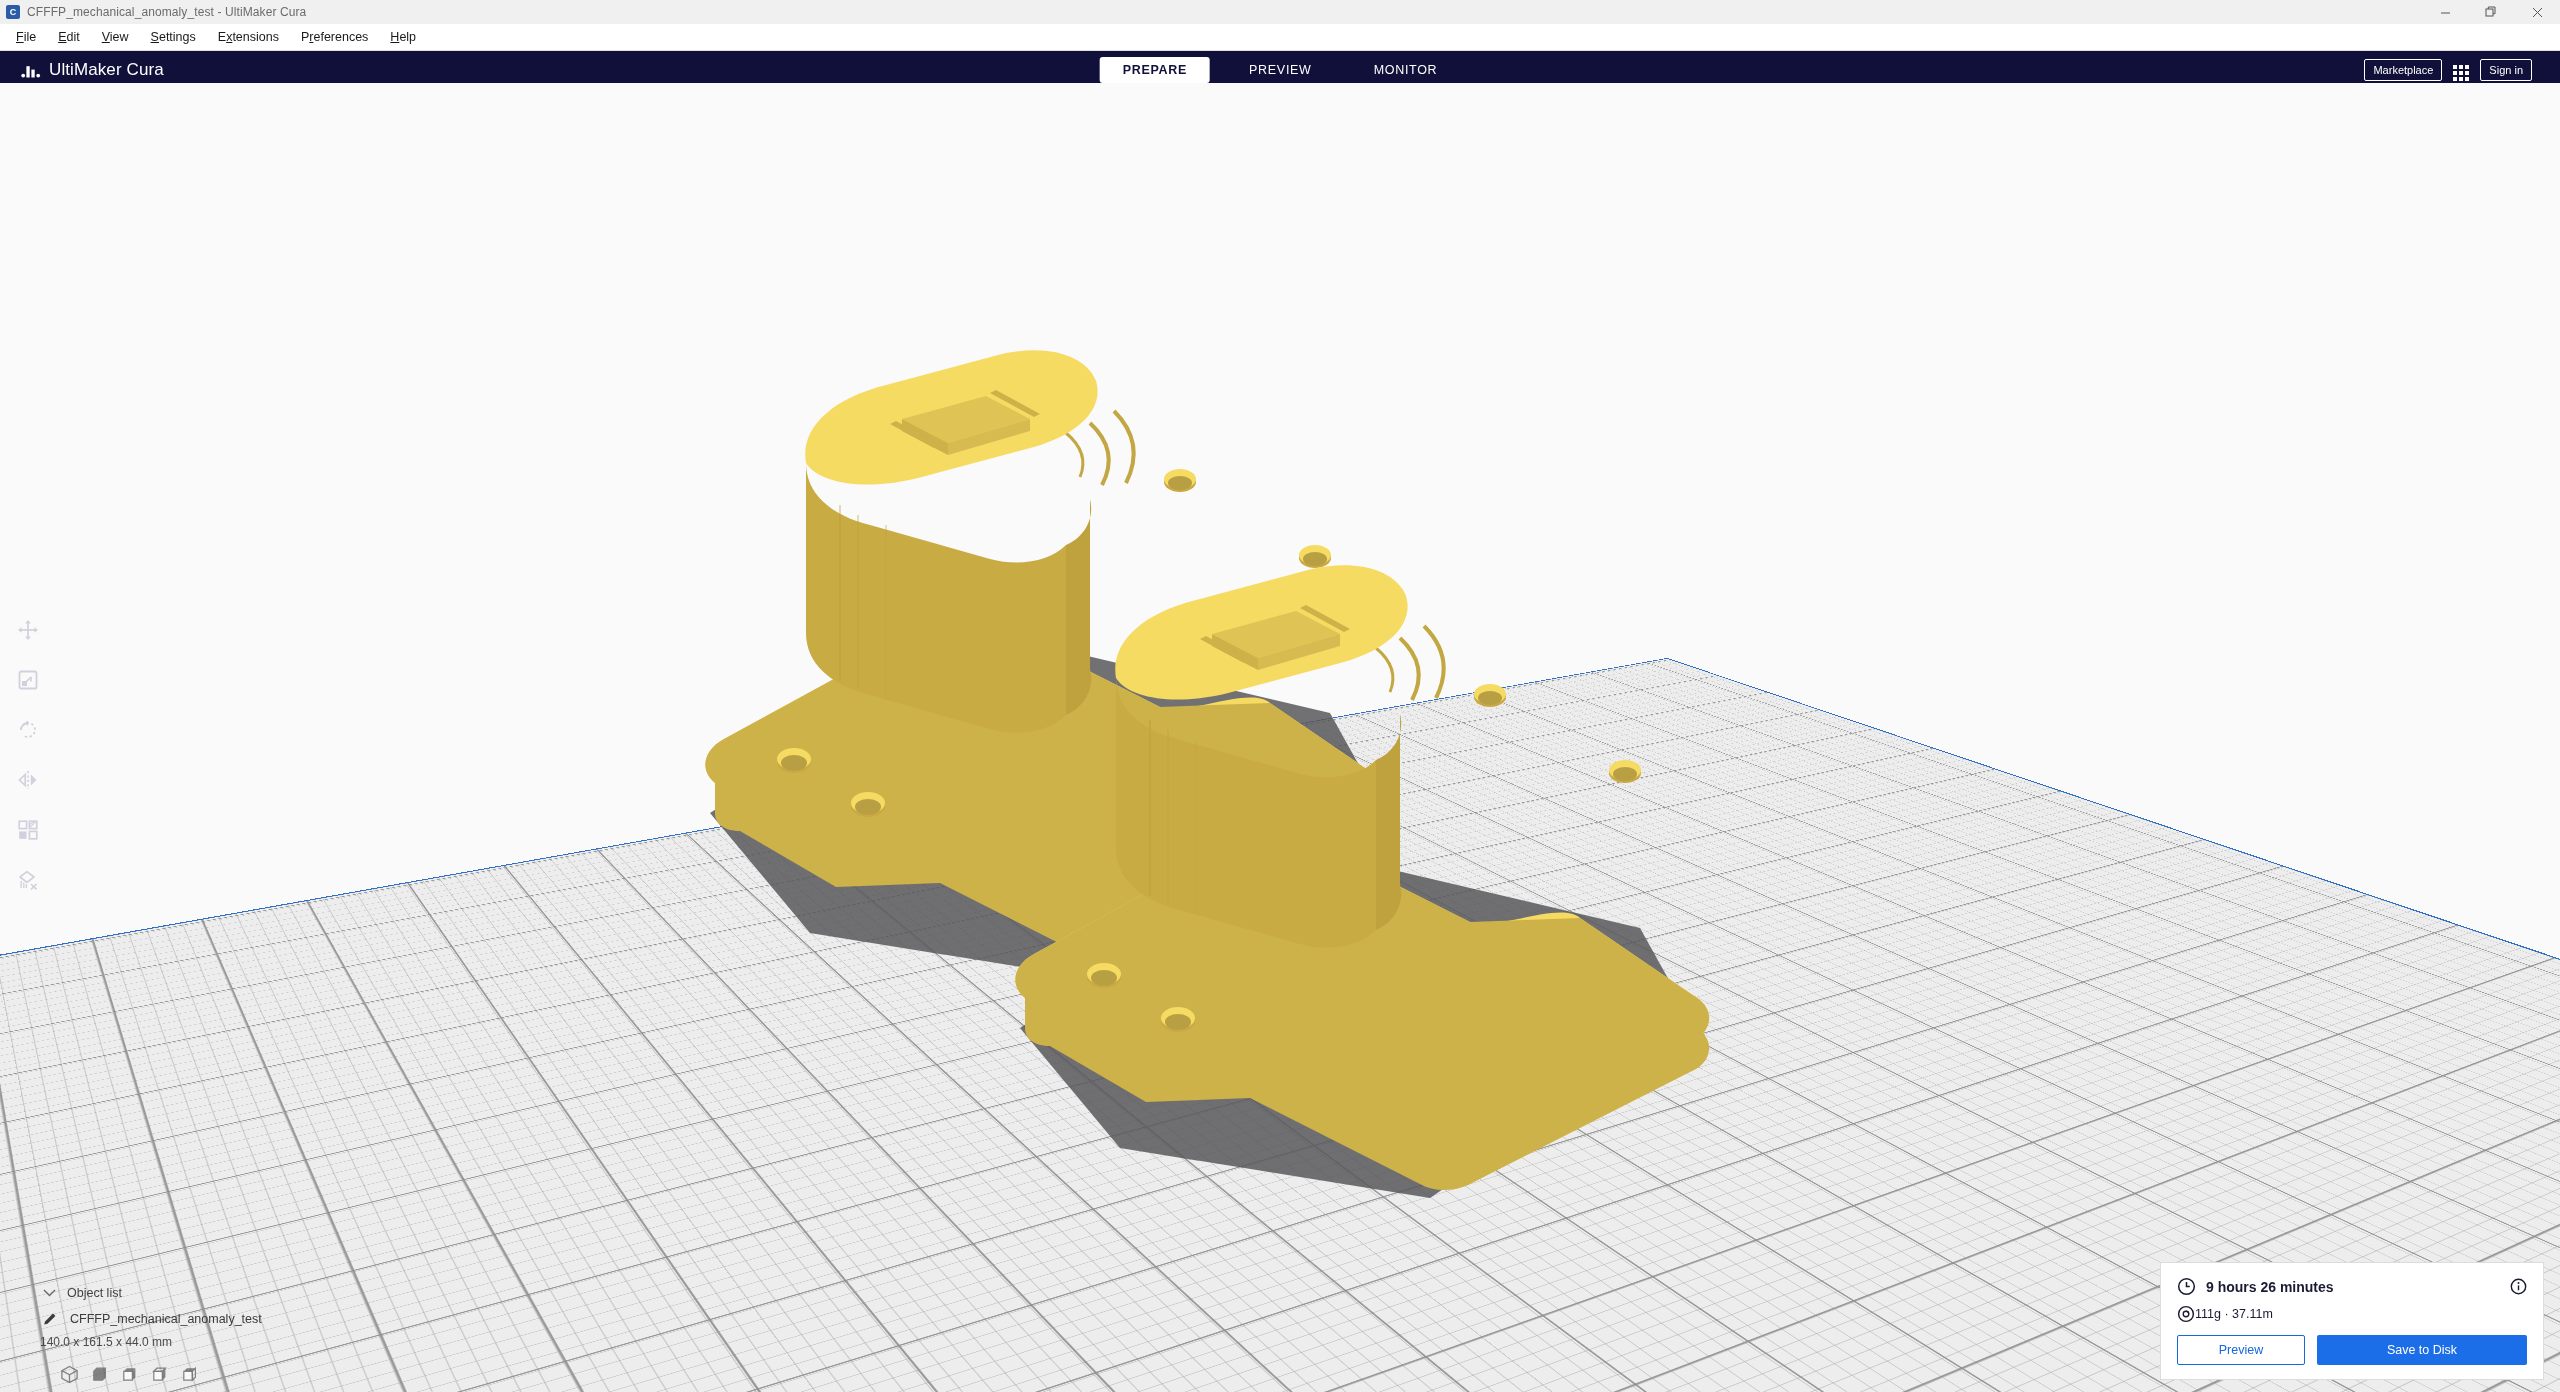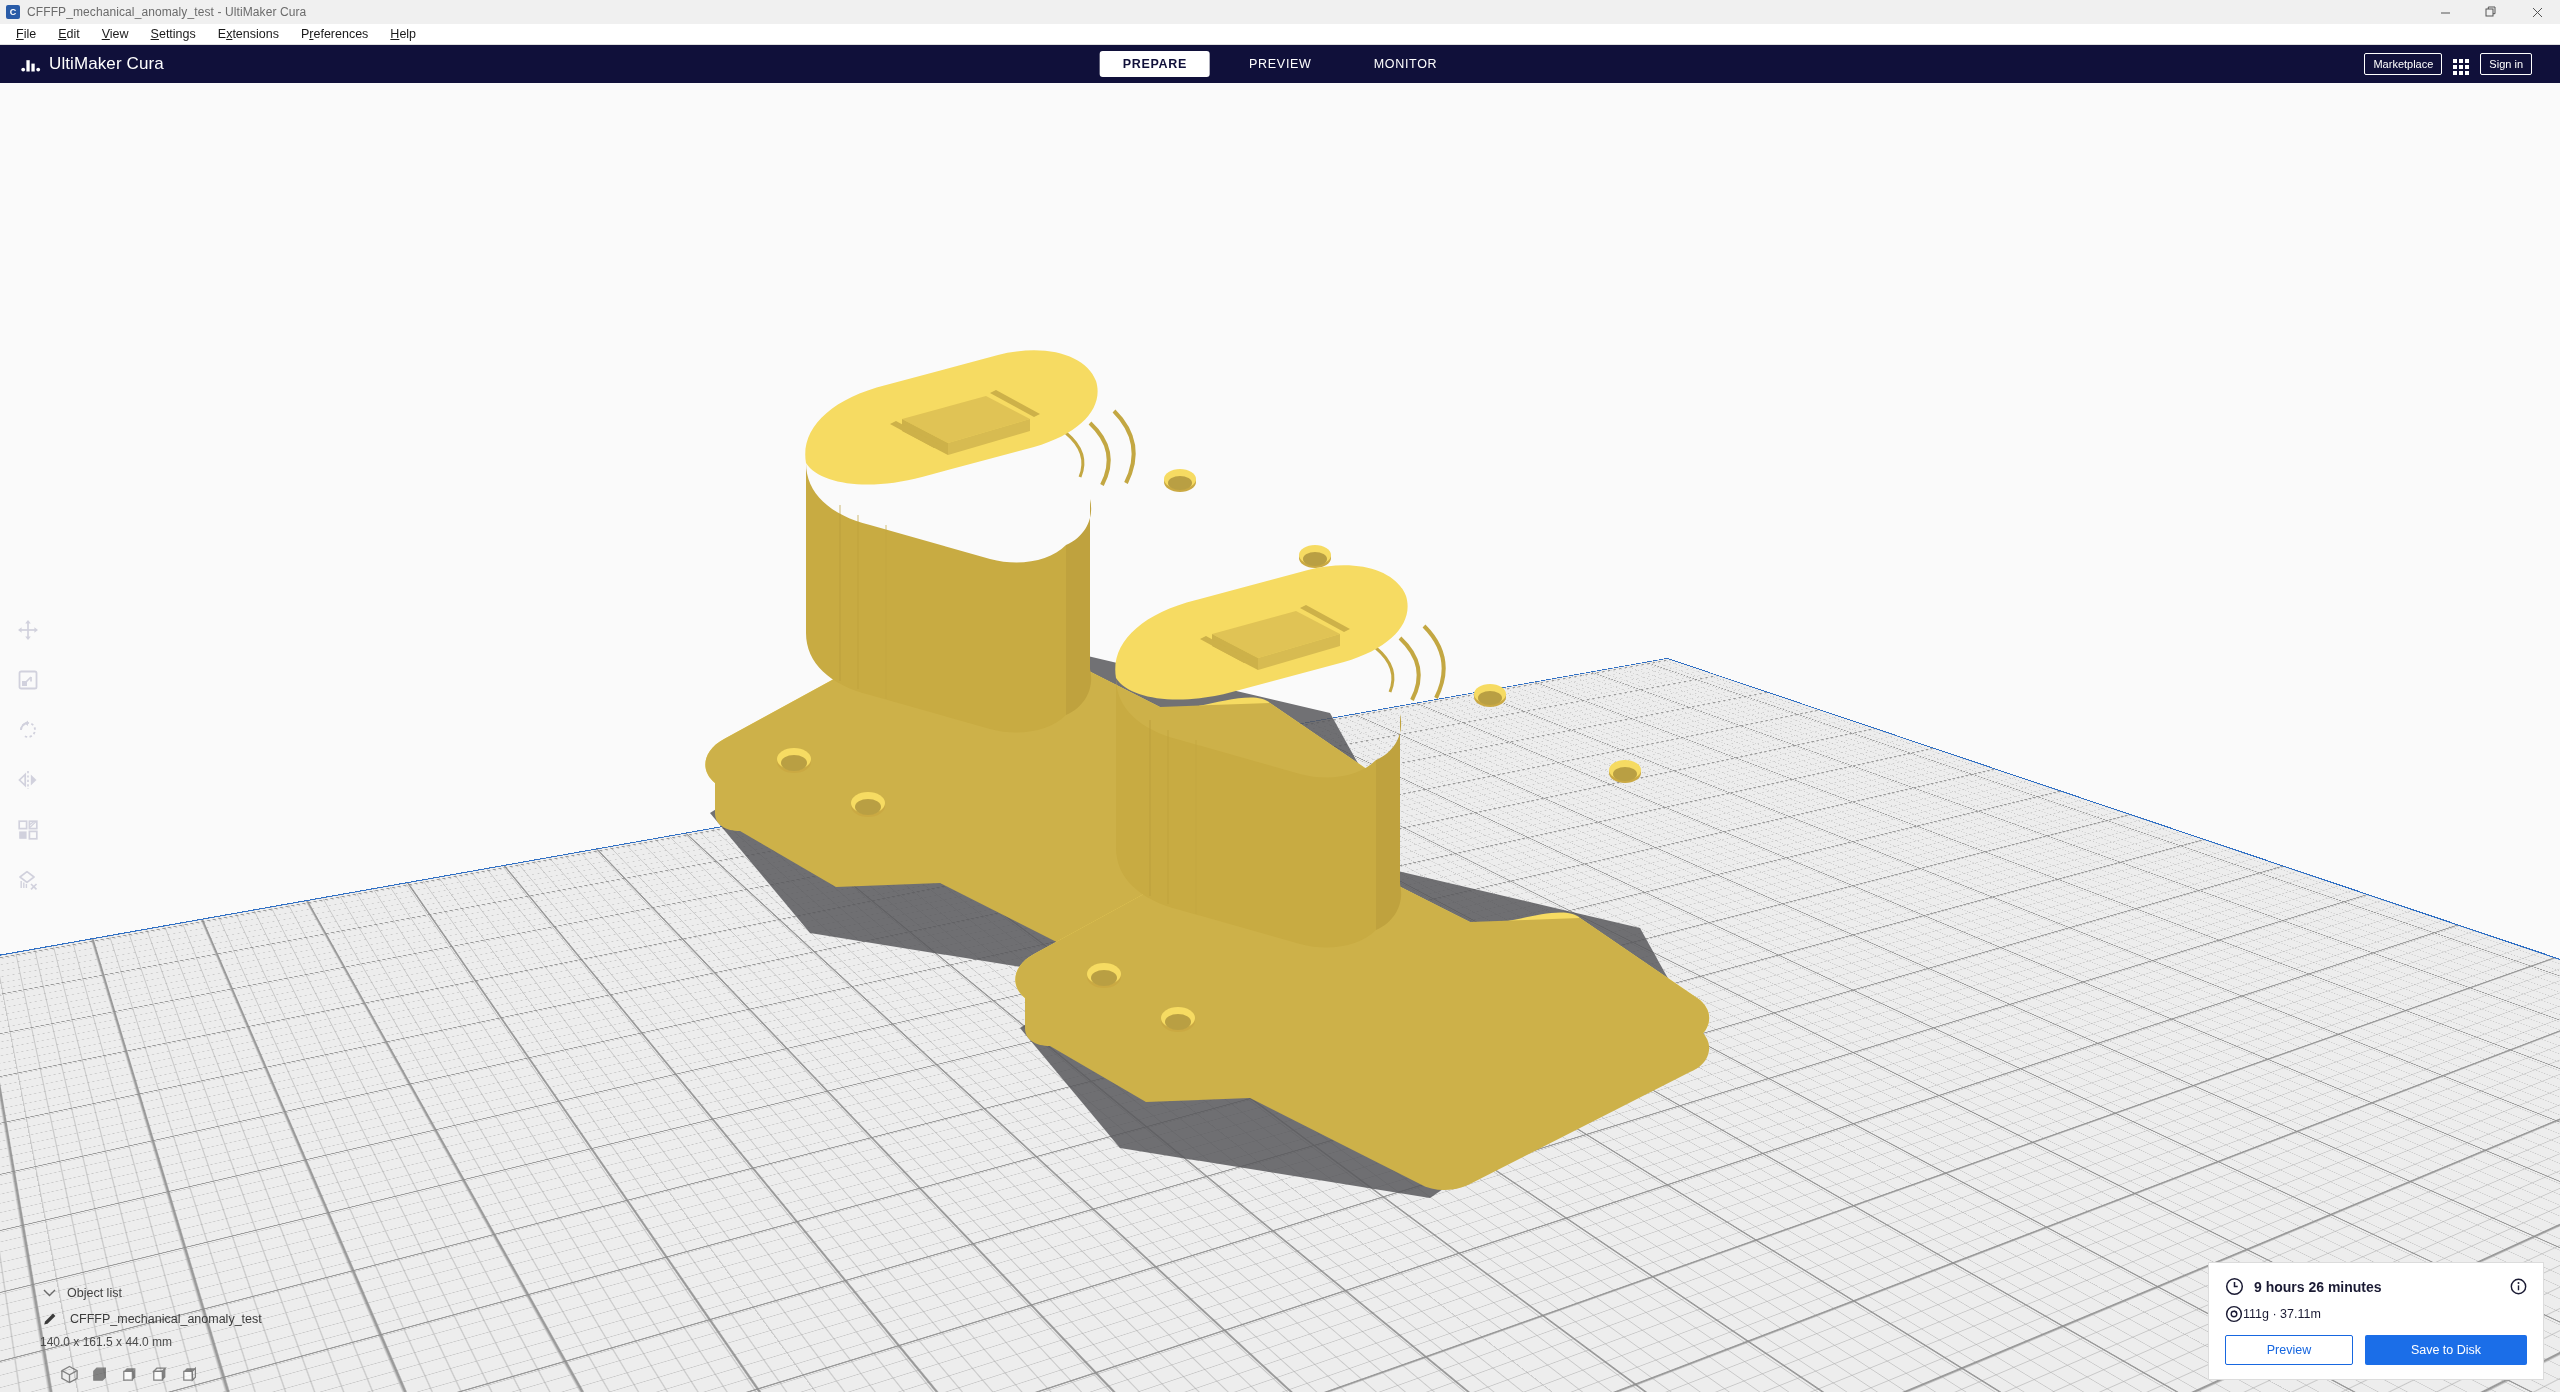--- a/index.html
+++ b/index.html
@@ -39,21 +39,21 @@
     height: 24px; display: flex;
   }
   .tb-winbtn {
     width: 46px; height: 24px;
     display: flex; align-items: center; justify-content: center;
   }
   .tb-winbtn svg { display: block; }
 
   
   .menubar {
-    height: 21px;
+    height: 27px;
     background: #ffffff;
     display: flex;
     align-items: center;
     padding-left: 5px;
     border-bottom: 1px solid #e0e0e0;
   }
   .menu-item {
     font-size: 12.5px;
     color: #1a1a1a;
     padding: 2px 11px;
@@ -299,21 +299,21 @@
     position: absolute;
     left: 60px; bottom: 8px;
     display: flex; align-items: center; gap: 11px;
   }
   .viewrow .vbtn { opacity: .72; display:flex; }
 
   
   .jobcard {
     position: absolute;
     right: 16px; bottom: 12px;
-    width: 336px;
+    width: 384px;
     background: #ffffff;
     border: 1px solid #dcdcdc;
     padding: 14px 16px 14px 16px;
   }
   .jc-row1 {
     display: flex; align-items: center;
     gap: 10px;
     position: relative;
   }
   .jc-time { font-size: 14px; font-weight: 700; color: #1a1a33; white-space: nowrap; }

